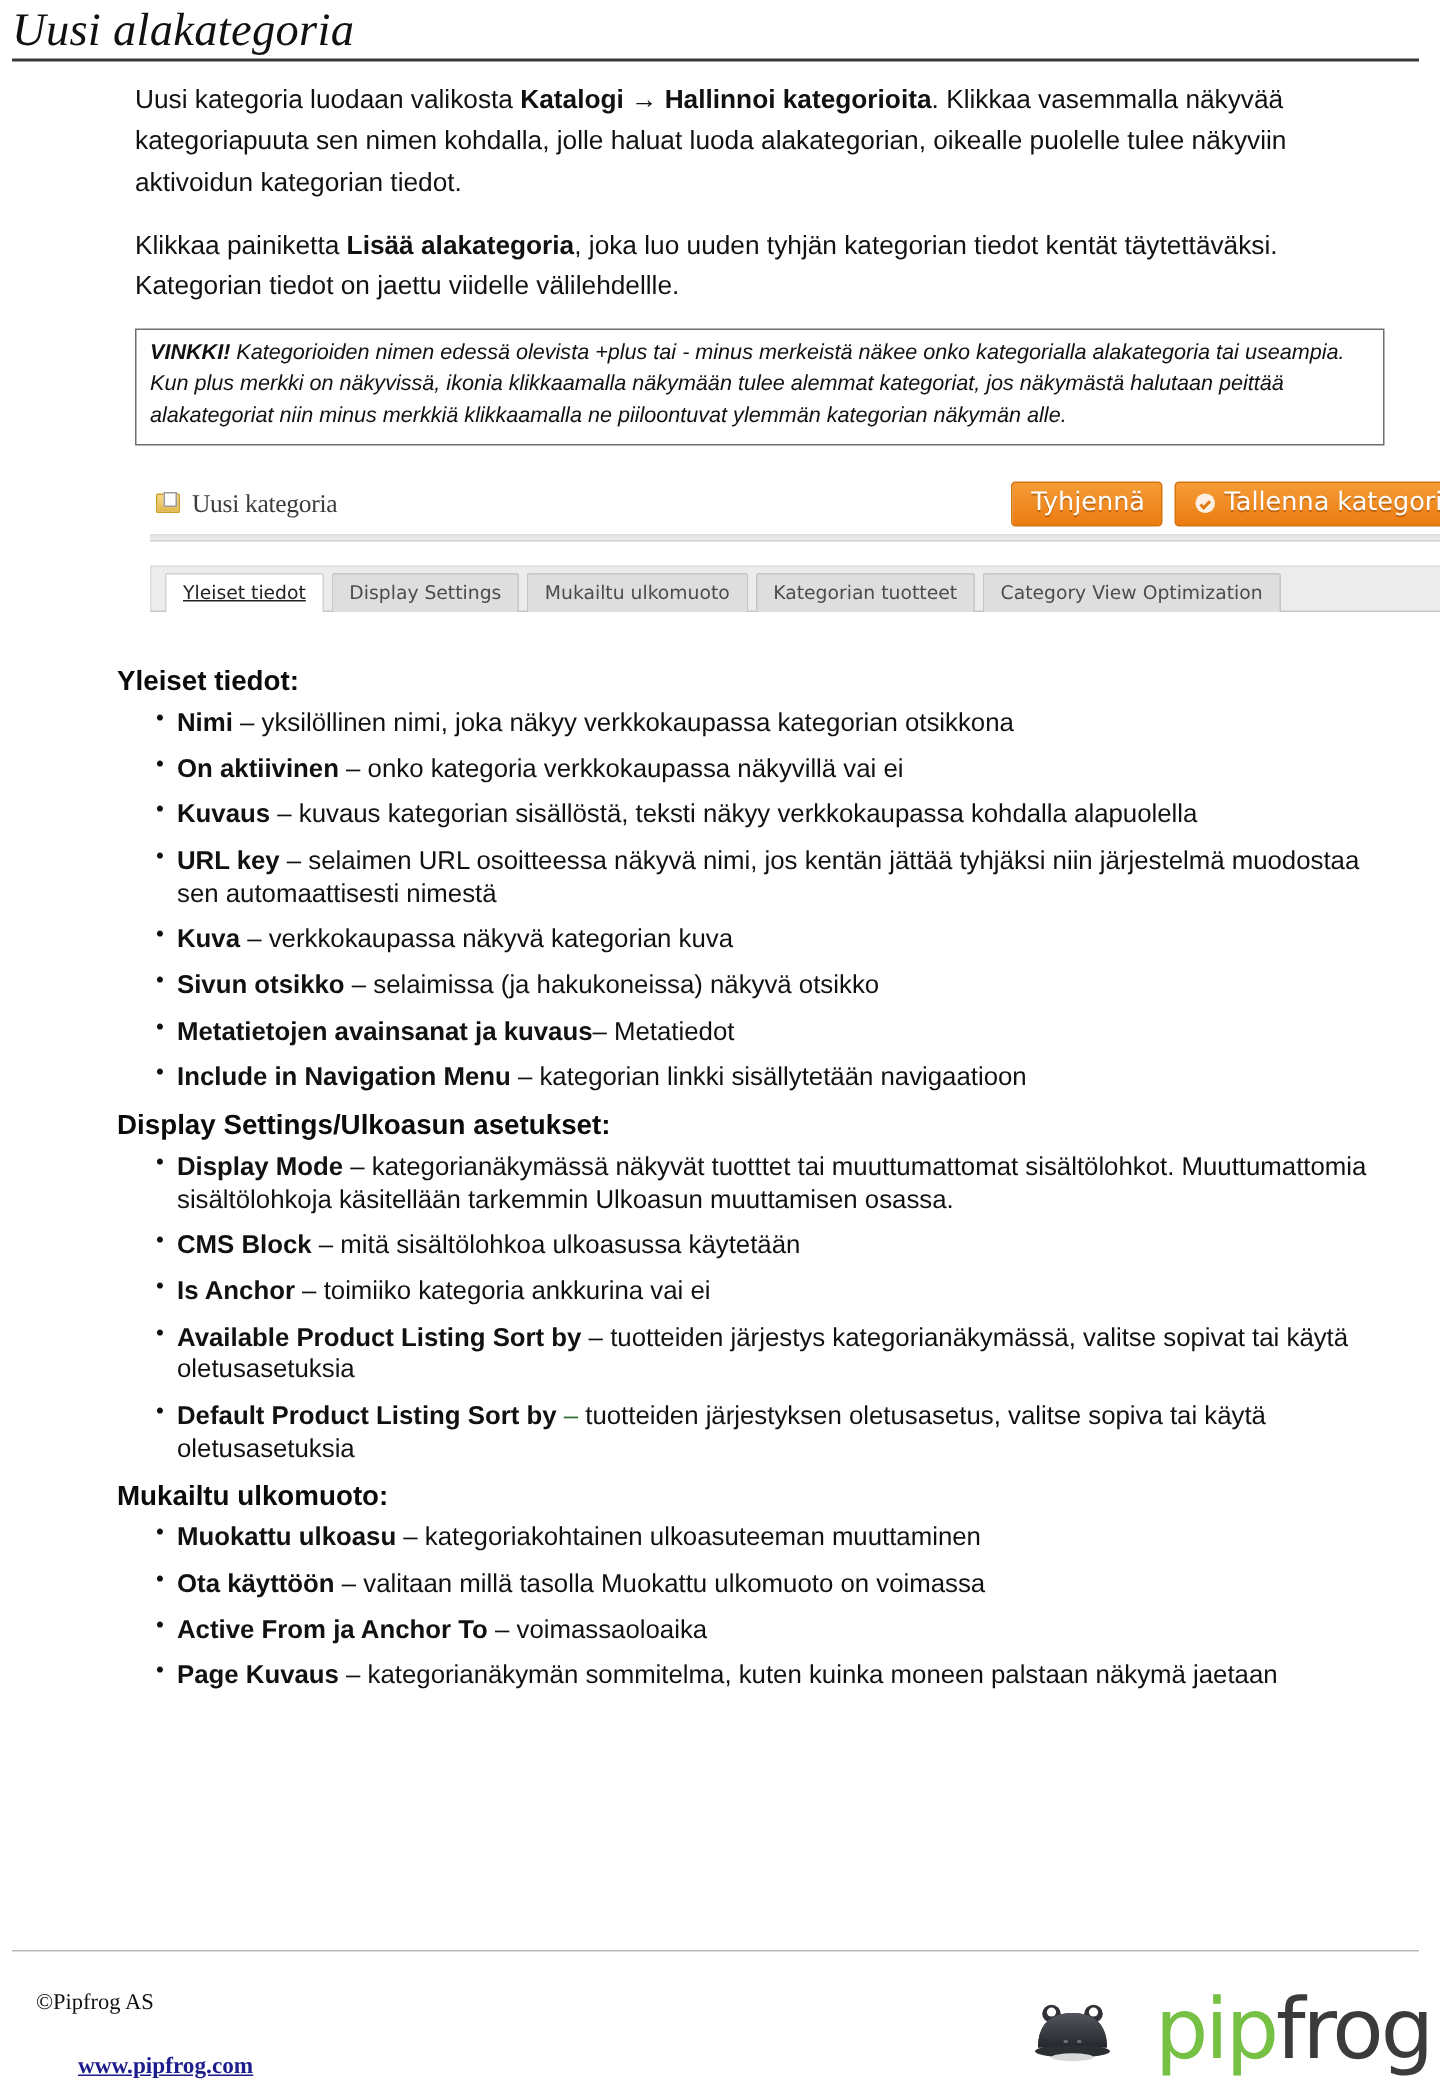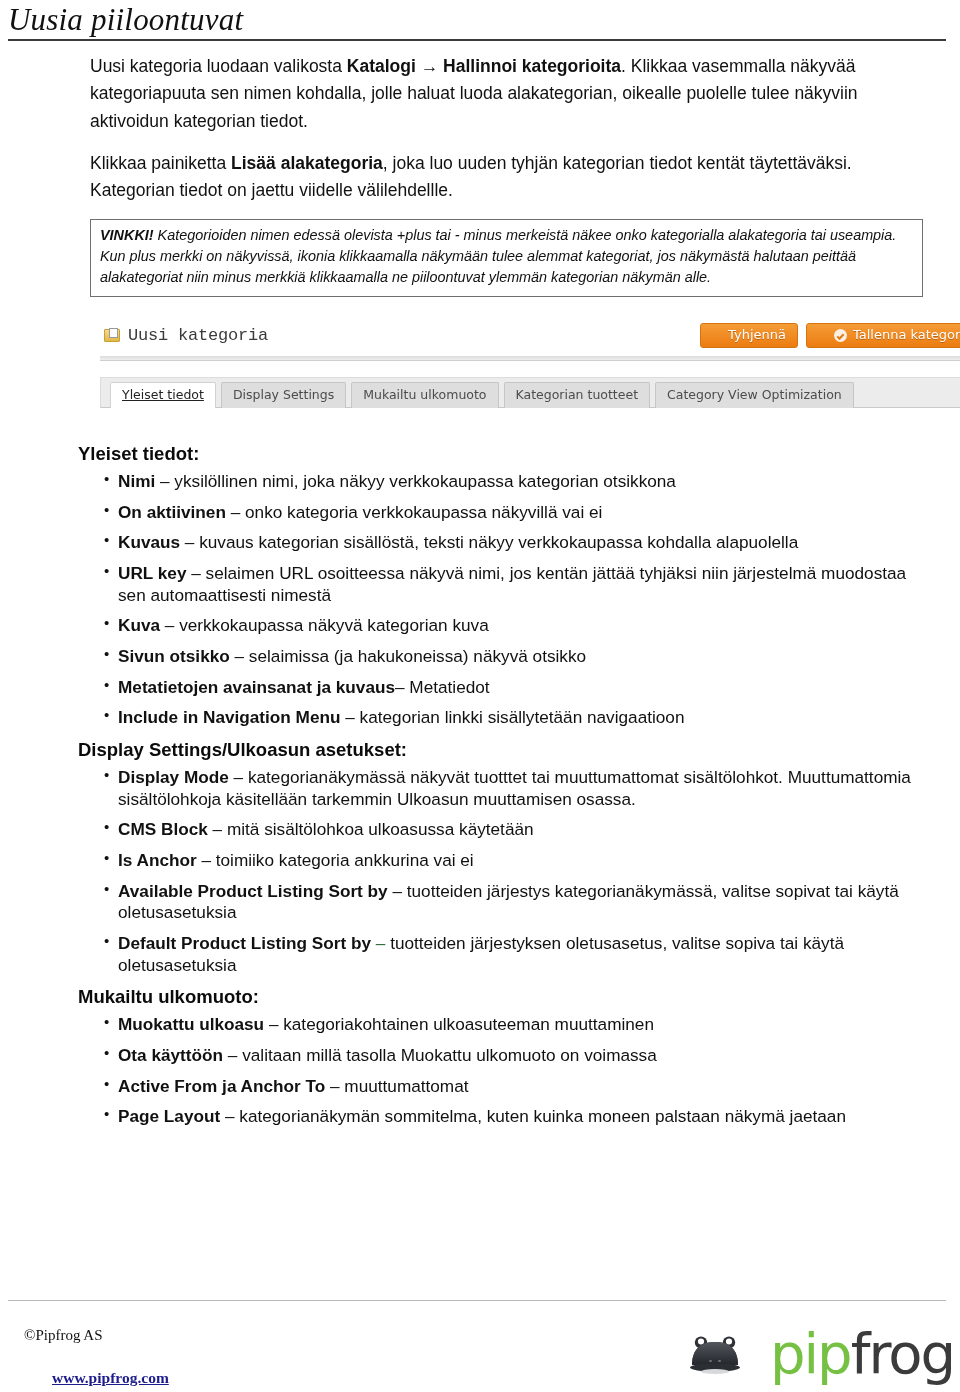--- a/index.html
+++ b/index.html
@@ -68,47 +68,47 @@
     display: flex;
     align-items: center;
     justify-content: space-between;
     height: 34px;
     padding: 0 6px 0 4px;
   }
   .panel-head-left { display: flex; align-items: center; gap: 7px; }
   .panel-title {
     font-size: 17px;
     color: #3b3b3b;
-    font-family: Liberation Mono, monospace;
+    font-family: Liberation Serif, serif;
     letter-spacing: -0.2px;
   }
   .folder-icon {
     width: 17px; height: 15px;
     position: relative; display:inline-block;
     flex: 0 0 auto;
   }
   .folder-icon .f-back {
     position:absolute; left:0; top:1px; width:16px; height:13px;
     background: linear-gradient(#f7d98a, #e3b84c);
     border: 1px solid #c9a02f; border-radius: 1px;
   }
   .folder-icon .f-page {
     position:absolute; left:5px; top:0px; width:9px; height:10px;
     background:#fdfdfd; border:1px solid #9a9a9a;
   }
   .panel-head-right { display: flex; align-items: center; gap: 8px; }
   .btn {
     font-family: "DejaVu Sans", sans-serif;
-    font-size: 13px;
+    font-size: 17px;
     color: #ffffff;
     background: linear-gradient(#f7a council, #e87c14);
     background: linear-gradient(#f59c37, #ec7c11);
     border: 1px solid #d4740f;
     border-radius: 3px;
-    padding: 4px 11px 5px 27px;
+    padding: 4px 11px 5px 13px;
     text-shadow: 0 1px 0 rgba(130,60,0,.45);
     line-height: 1.1;
     white-space: nowrap;
     cursor: pointer;
     display:flex; align-items:center; gap:6px;
   }
   .btn .chk {
     width: 13px; height: 13px; border-radius: 50%;
     background: #fdf0e2;
     display:inline-block; position: relative; flex:0 0 auto;
@@ -242,21 +242,21 @@
     letter-spacing: -2px;
     font-weight: 400;
   }
   .logo-text .g1 { color: #76c043; }
   .logo-text .g2 { color: #3b3b3b; }
 </style>
 </head>
 <body>
 
 <div>
-  <h1 class="doc-title">Uusia piiloontuvat</h1>
+  <h1 class="doc-title">Uusi alakategoria</h1>
   <div class="title-rule"></div>
 </div>
 
 <div class="content">
   <p class="para"><span>Uusi kategoria luodaan valikosta </span><span class="b">Katalogi → Hallinnoi kategorioita</span><span>. Klikkaa vasemmalla näkyvää kategoriapuuta sen nimen kohdalla, jolle haluat luoda alakategorian, oikealle puolelle tulee näkyviin aktivoidun kategorian tiedot.</span></p>
   <p class="para tight"><span>Klikkaa painiketta </span><span class="b">Lisää alakategoria</span><span>, joka luo uuden tyhjän kategorian tiedot kentät täytettäväksi. Kategorian tiedot on jaettu viidelle välilehdellle.</span></p>
 
   <div class="tipbox">
     <span class="tip-head">VINKKI!</span><span> Kategorioiden nimen edessä olevista +plus tai - minus merkeistä näkee onko kategorialla alakategoria tai useampia. Kun plus merkki on näkyvissä, ikonia klikkaamalla näkymään tulee alemmat kategoriat, jos näkymästä halutaan peittää alakategoriat niin minus merkkiä klikkaamalla ne piiloontuvat ylemmän kategorian näkymän alle.</span>
   </div>
@@ -315,22 +315,22 @@
     <li><span class="term">Available Product Listing Sort by</span><span> –  </span><span>tuotteiden järjestys kategorianäkymässä, valitse sopivat tai käytä oletusasetuksia</span></li>
     <li><span class="term">Default Product Listing Sort by</span><span class="dash-green"> –  </span><span>tuotteiden järjestyksen oletusasetus, valitse sopiva tai käytä oletusasetuksia</span></li>
   </ul>
 </div>
 
 <div class="section">
   <h3 class="sec-head">Mukailtu ulkomuoto:</h3>
   <ul class="bullets">
     <li><span class="term">Muokattu ulkoasu</span><span> – </span><span>kategoriakohtainen ulkoasuteeman muuttaminen</span></li>
     <li><span class="term">Ota käyttöön</span><span>  – </span><span>valitaan millä tasolla Muokattu ulkomuoto on voimassa</span></li>
-    <li><span class="term">Active From ja Anchor To</span><span> – </span><span>muuttumattomat</span></li>
-    <li><span class="term">Page Layout</span><span> – </span><span>kategorianäkymän sommitelma, kuten kuinka moneen palstaan näkymä jaetaan</span></li>
+    <li><span class="term">Active From ja Anchor To</span><span> – </span><span>voimassaoloaika</span></li>
+    <li><span class="term">Page Kuvaus</span><span> – </span><span>kategorianäkymän sommitelma, kuten kuinka moneen palstaan näkymä jaetaan</span></li>
   </ul>
 </div>
 
 <div class="footer-rule"></div>
 <div class="footer">
   <div class="copy">©Pipfrog AS</div>
   <a class="weblink" href="#">www.pipfrog.com</a>
   <div class="logo">
     <svg class="logo-mark" viewBox="0 0 62 50">
       <ellipse cx="13" cy="13.5" rx="6.2" ry="6" fill="#2f3136"></ellipse>

